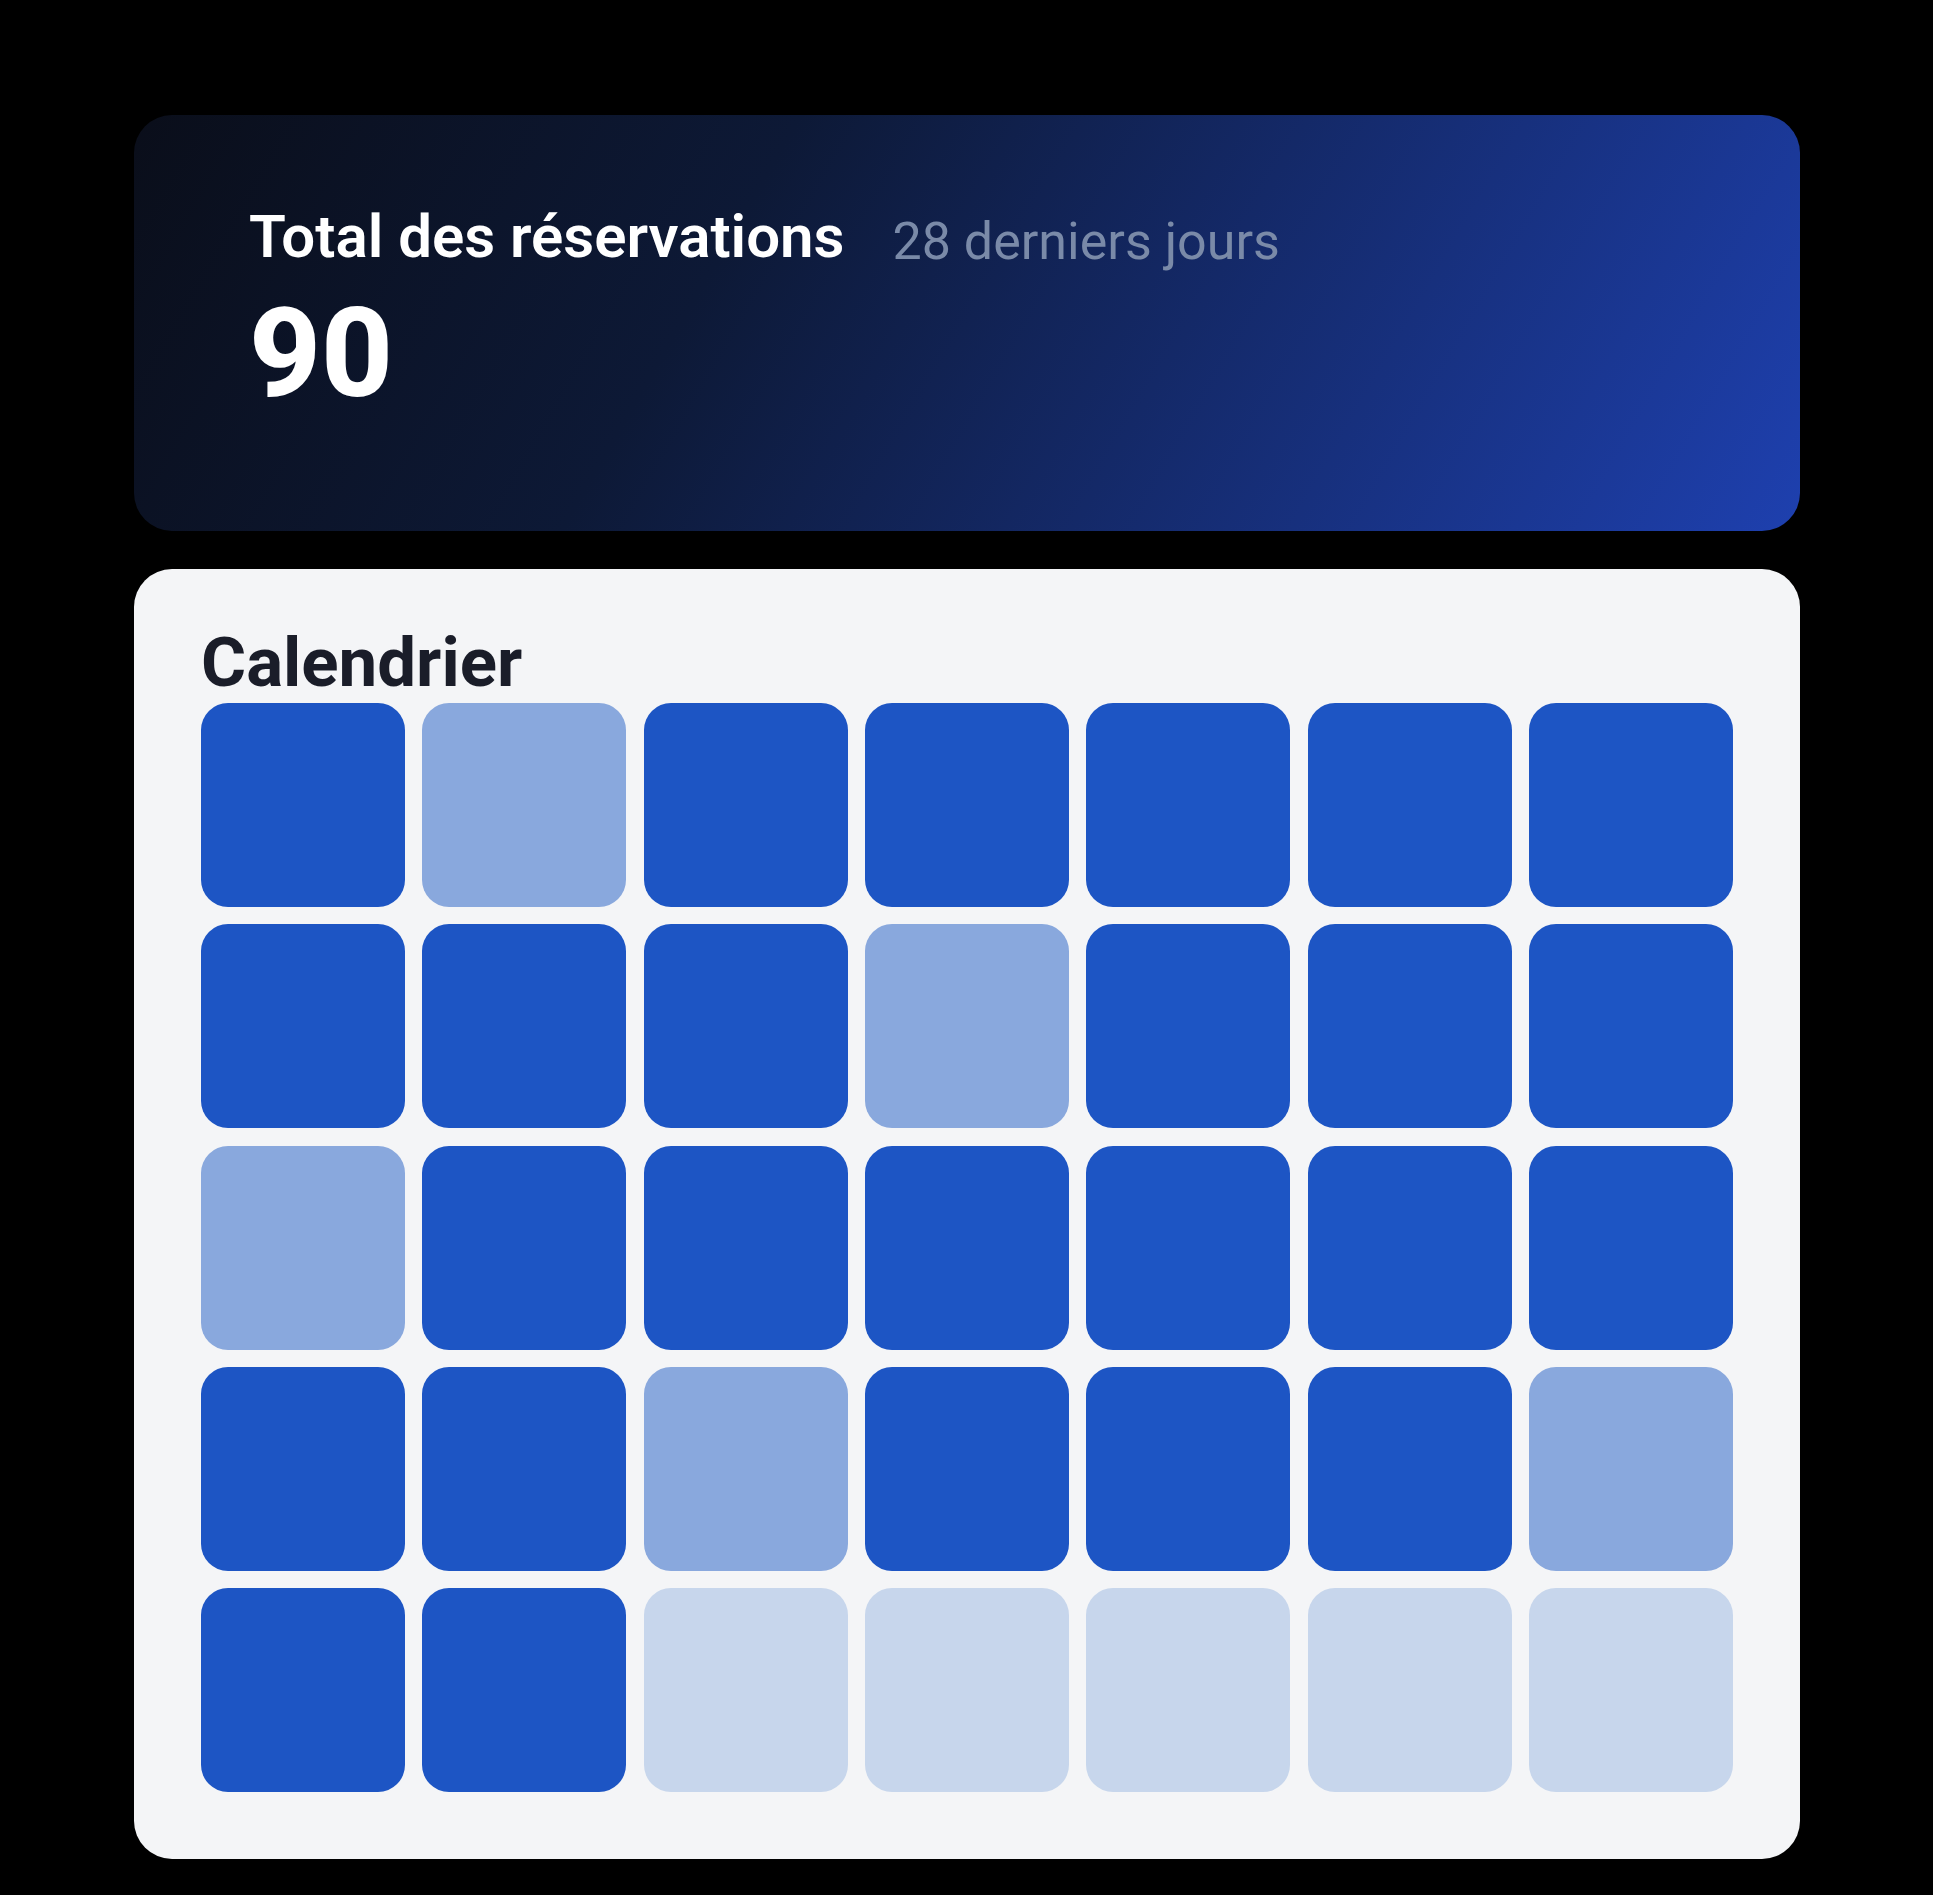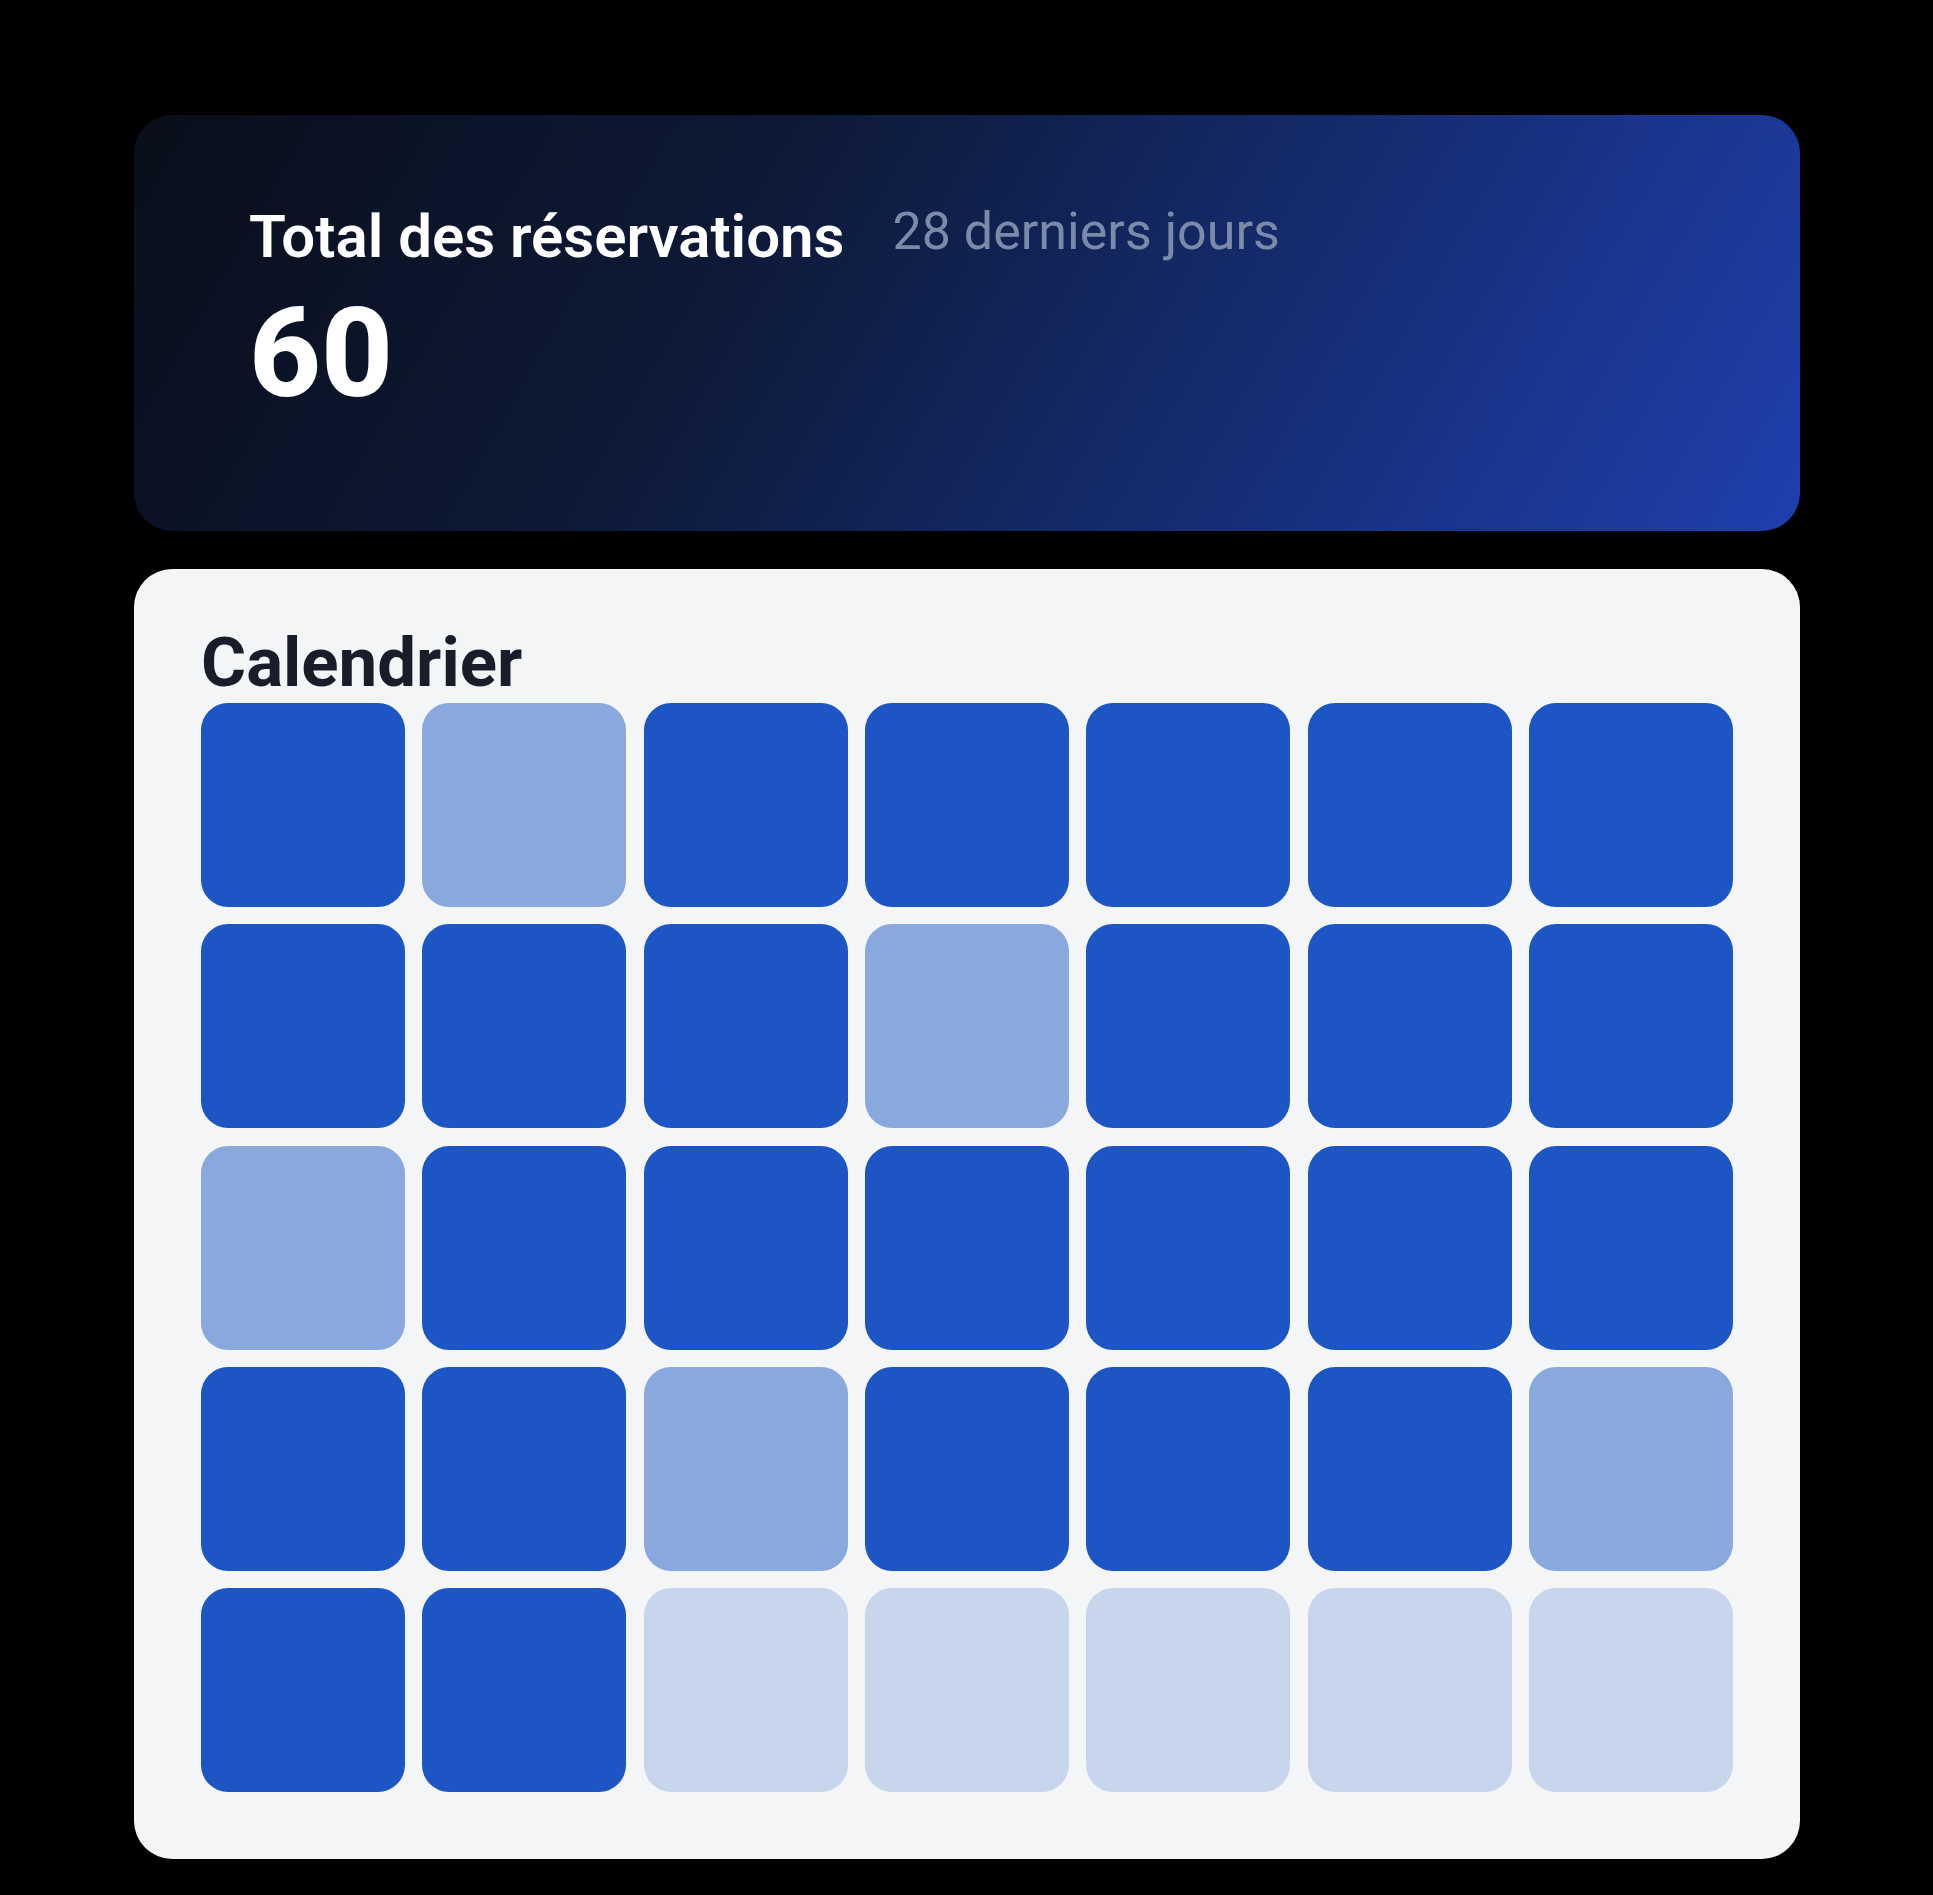--- a/index.html
+++ b/index.html
@@ -21,21 +21,21 @@
     
     .stat-card {
       background: linear-gradient(120deg, #0a0e1a 0%, #0d1936 35%, #1e40af 100%);
       border-radius: 38px;
       padding: 86px 115px 115px 115px;
       color: #ffffff;
     }
     
     .stat-header {
       display: flex;
-      align-items: flex-start;
+      align-items: flex-end;
       gap: 48px;
       margin-bottom: 19px;
     }
     
     .stat-title {
       font-size: 60px;
       font-weight: 600;
       color: #ffffff;
     }
     
@@ -88,21 +88,21 @@
     }
   </style>
 </head>
 <body>
 
 <div class="stat-card">
   <div class="stat-header">
     <div class="stat-title">Total des réservations</div>
     <div class="stat-subtitle">28 derniers jours</div>
   </div>
-  <div class="stat-value">60</div>
+  <div class="stat-value">90</div>
 </div>
 
 <div class="calendar-card">
   <div class="calendar-title">Calendrier</div>
   <div class="calendar-grid">
       <div class="calendar-cell cell-full"></div>
       <div class="calendar-cell cell-medium"></div>
       <div class="calendar-cell cell-full"></div>
       <div class="calendar-cell cell-full"></div>
       <div class="calendar-cell cell-full"></div>

